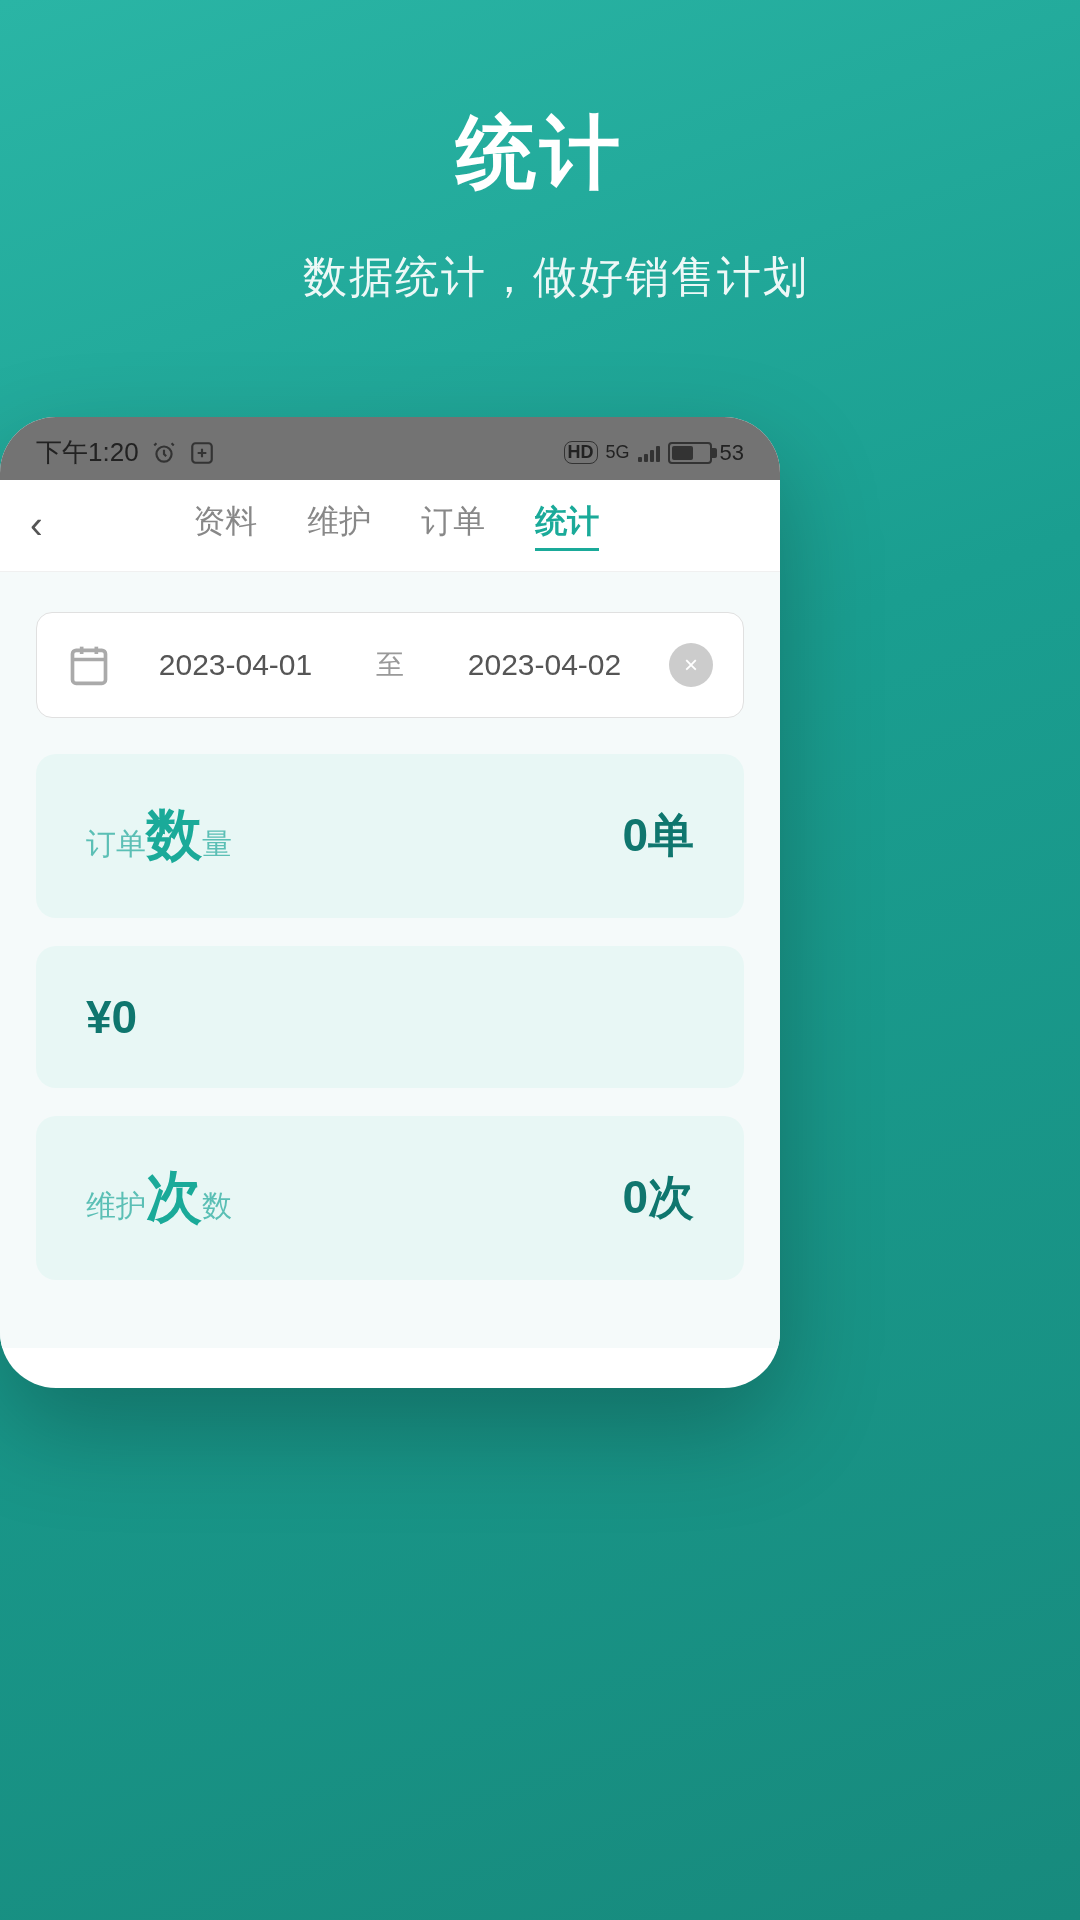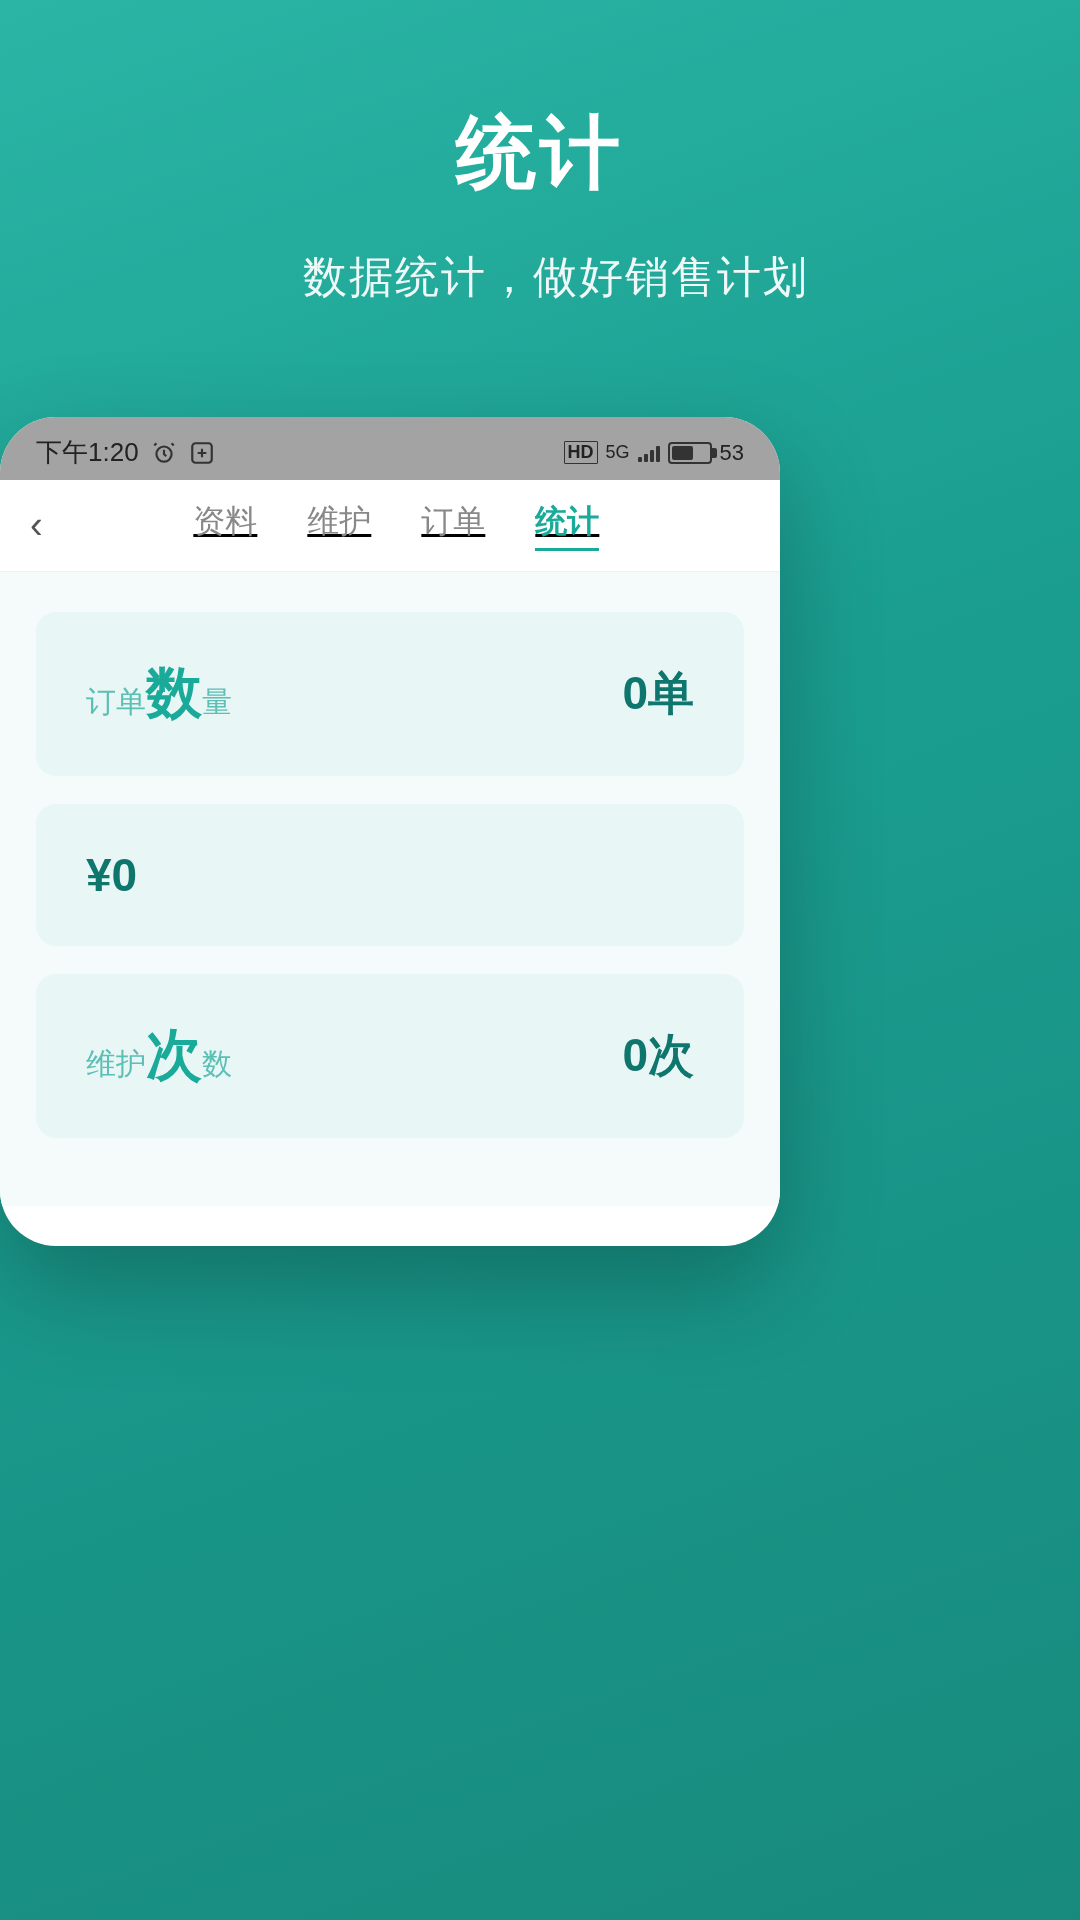--- a/index.html
+++ b/index.html
@@ -48,21 +48,21 @@
       overflow: hidden;
       padding-bottom: 40px;
     }
 
     
     .status-bar {
       display: flex;
       justify-content: space-between;
       align-items: center;
       padding: 18px 36px 10px 36px;
-      background: #a3a3a3;
+      background: #737373;
     }
 
     .status-left {
       font-size: 26px;
       color: #222;
       font-weight: 500;
       display: flex;
       align-items: center;
       gap: 12px;
     }
@@ -120,21 +120,20 @@
       margin-right: 30px;
       cursor: pointer;
     }
 
     .nav-tabs {
       display: flex;
       gap: 50px;
       flex: 1;
       justify-content: center;
       margin-right: 20px;
-      text-decoration: underline;
     }
 
     .nav-tab {
       font-size: 32px;
       color: #888;
       cursor: pointer;
       padding-bottom: 4px;
     }
 
     .nav-tab.active {
@@ -240,21 +239,21 @@
       border-radius: 1px;
     }
     .signal-bars span:nth-child(1) { height: 5px; }
     .signal-bars span:nth-child(2) { height: 8px; }
     .signal-bars span:nth-child(3) { height: 12px; }
     .signal-bars span:nth-child(4) { height: 16px; }
 
     .hd-badge {
       font-size: 18px;
       border: 1.5px solid #333;
-      border-radius: 1px;
+      border-radius: 8px;
       padding: 0 3px;
       font-weight: 700;
       line-height: 1.2;
     }
 
     .g5-badge {
       font-size: 18px;
       font-weight: 400;
     }
   </style>
@@ -306,20 +305,33 @@
       <div class="nav-tabs">
         <div class="nav-tab">资料</div>
         <div class="nav-tab">维护</div>
         <div class="nav-tab">订单</div>
         <div class="nav-tab active">统计</div>
       </div>
     </div>
 
     <div class="content">
 
+      <div class="date-range-box">
+
+        <svg class="calendar-icon" viewBox="0 0 24 24" fill="none" stroke="#aaa" stroke-width="2">
+          <rect x="3" y="4" width="18" height="18" rx="2"></rect>
+          <line x1="3" y1="9" x2="21" y2="9"></line>
+          <line x1="8" y1="2" x2="8" y2="6"></line>
+          <line x1="16" y1="2" x2="16" y2="6"></line>
+        </svg>
+        <span class="date-text">2023-04-01</span>
+        <span class="date-separator">至</span>
+        <span class="date-text">2023-04-02</span>
+        <div class="clear-btn">×</div>
+      </div>
 
       <div class="stat-card">
         <div class="stat-label">
           <span>订单</span>
           <span class="stat-label-big">数</span>
           <span>量</span>
         </div>
         <div class="stat-value">0单</div>
       </div>
 

